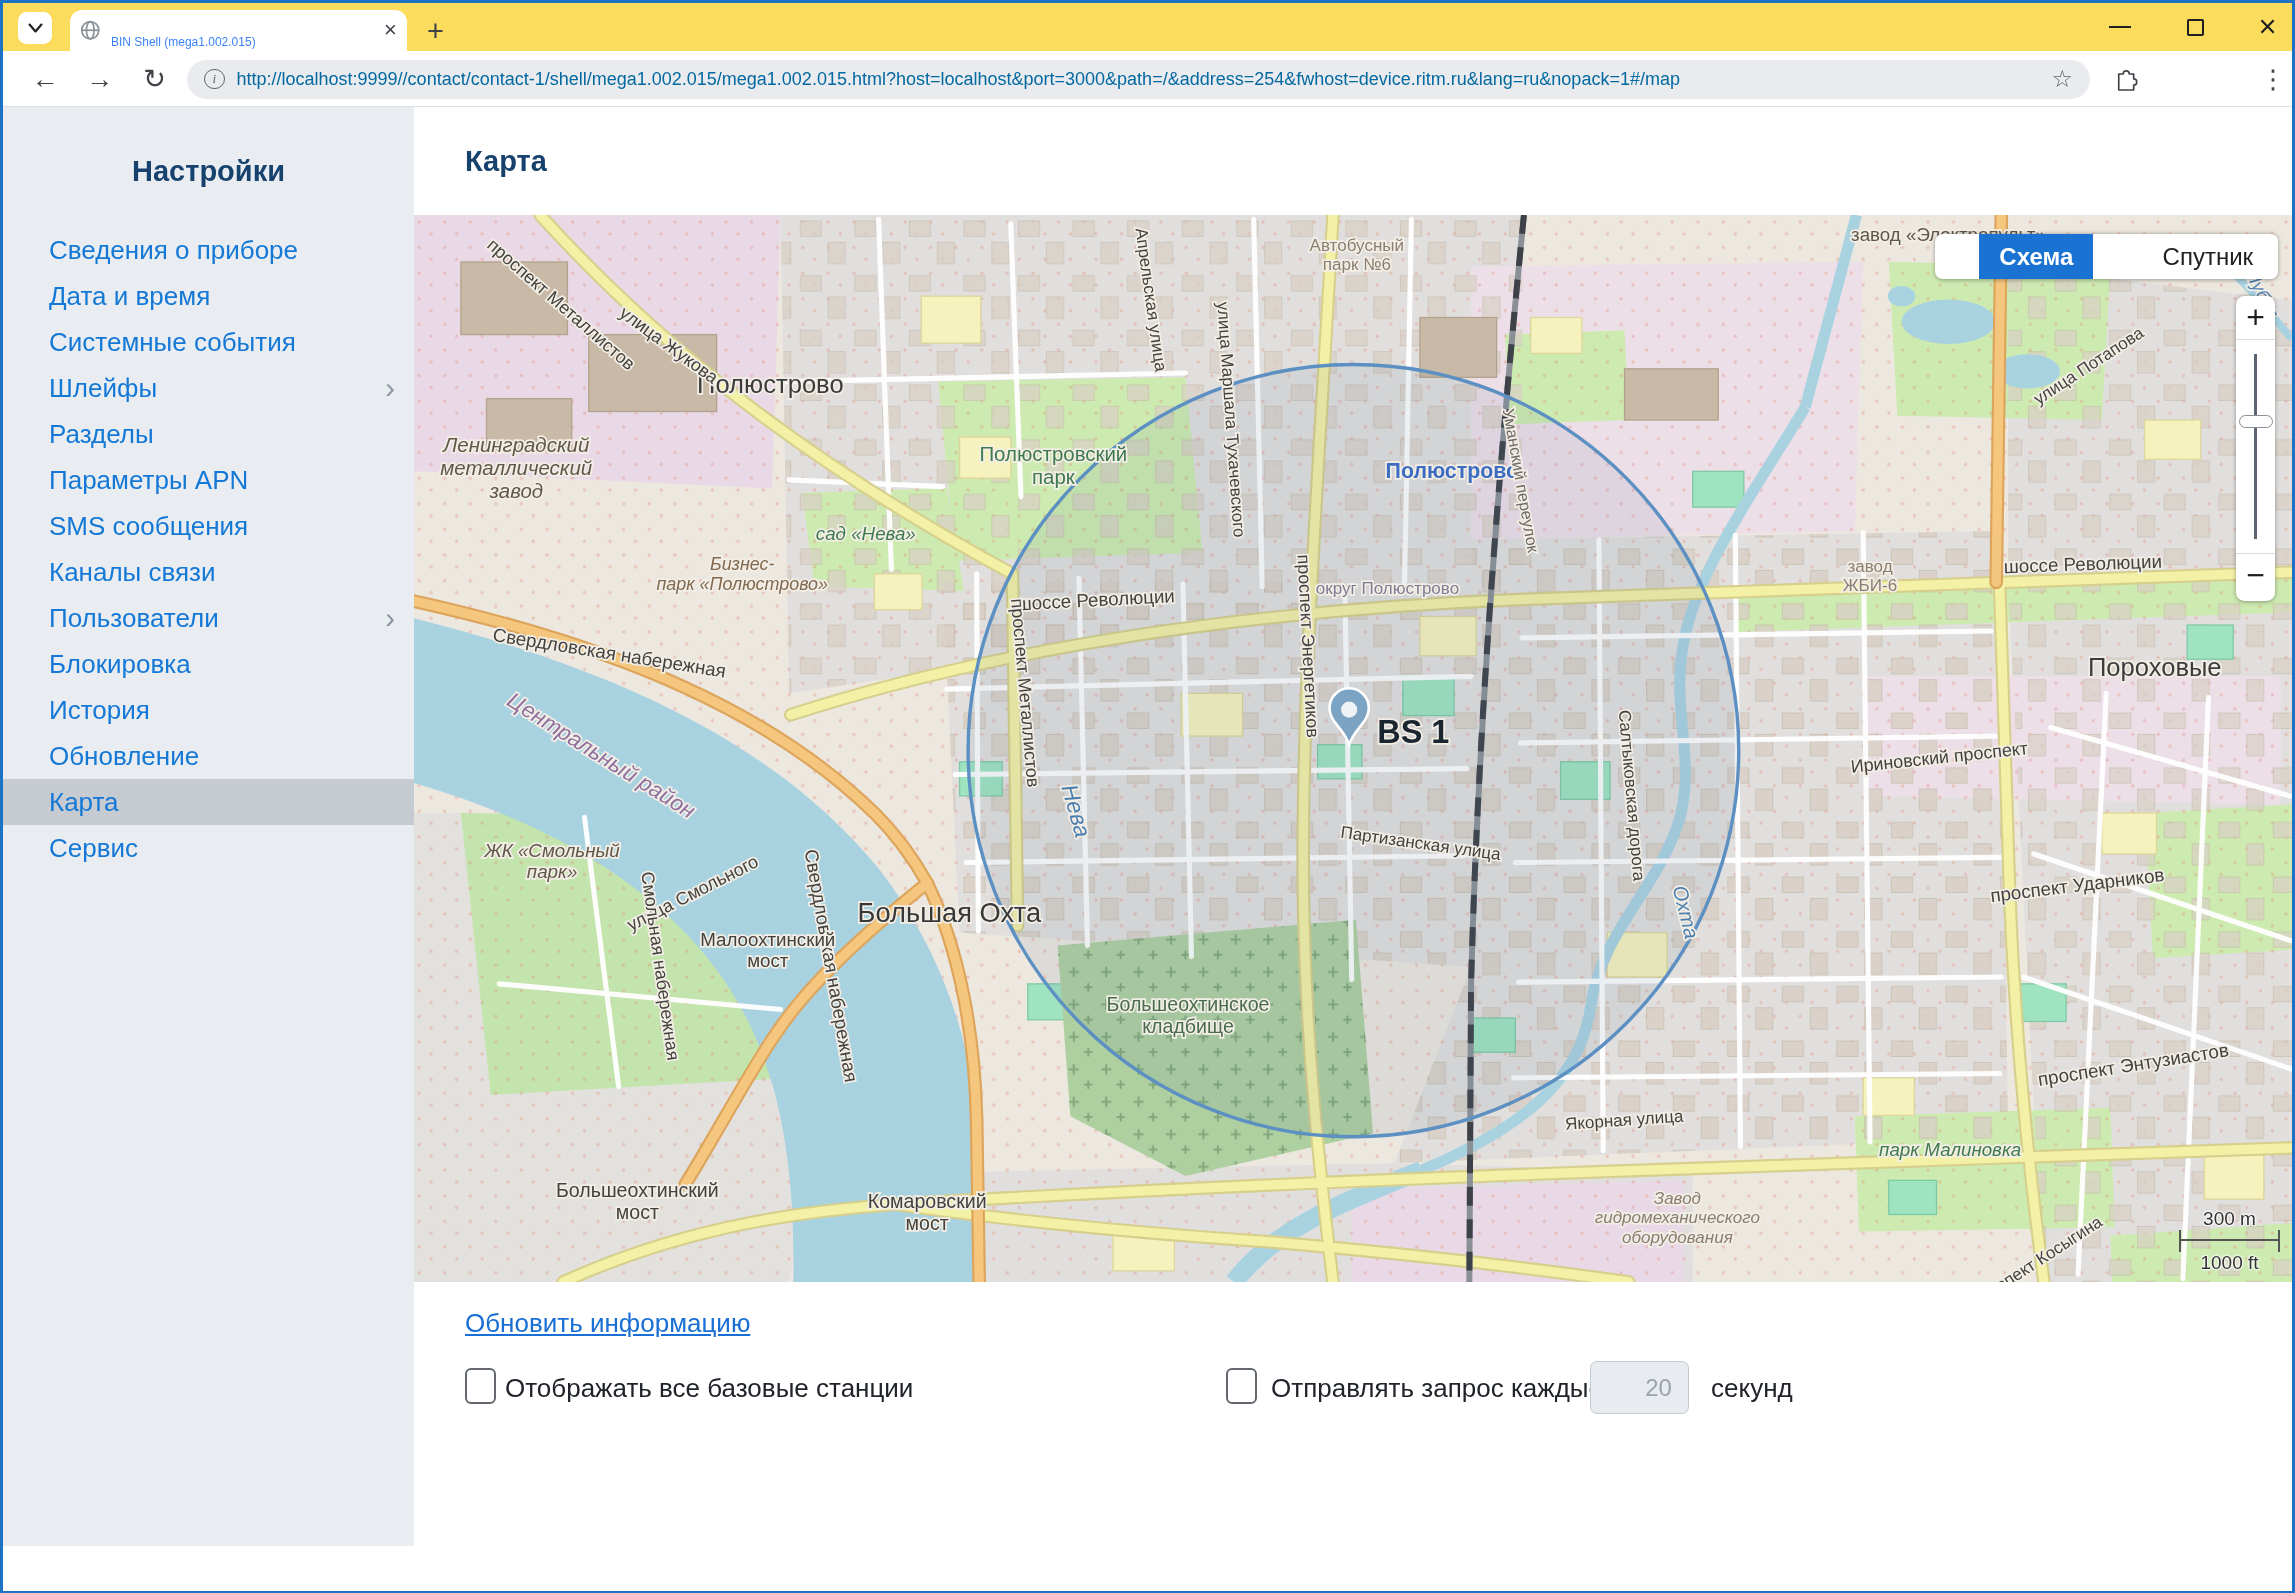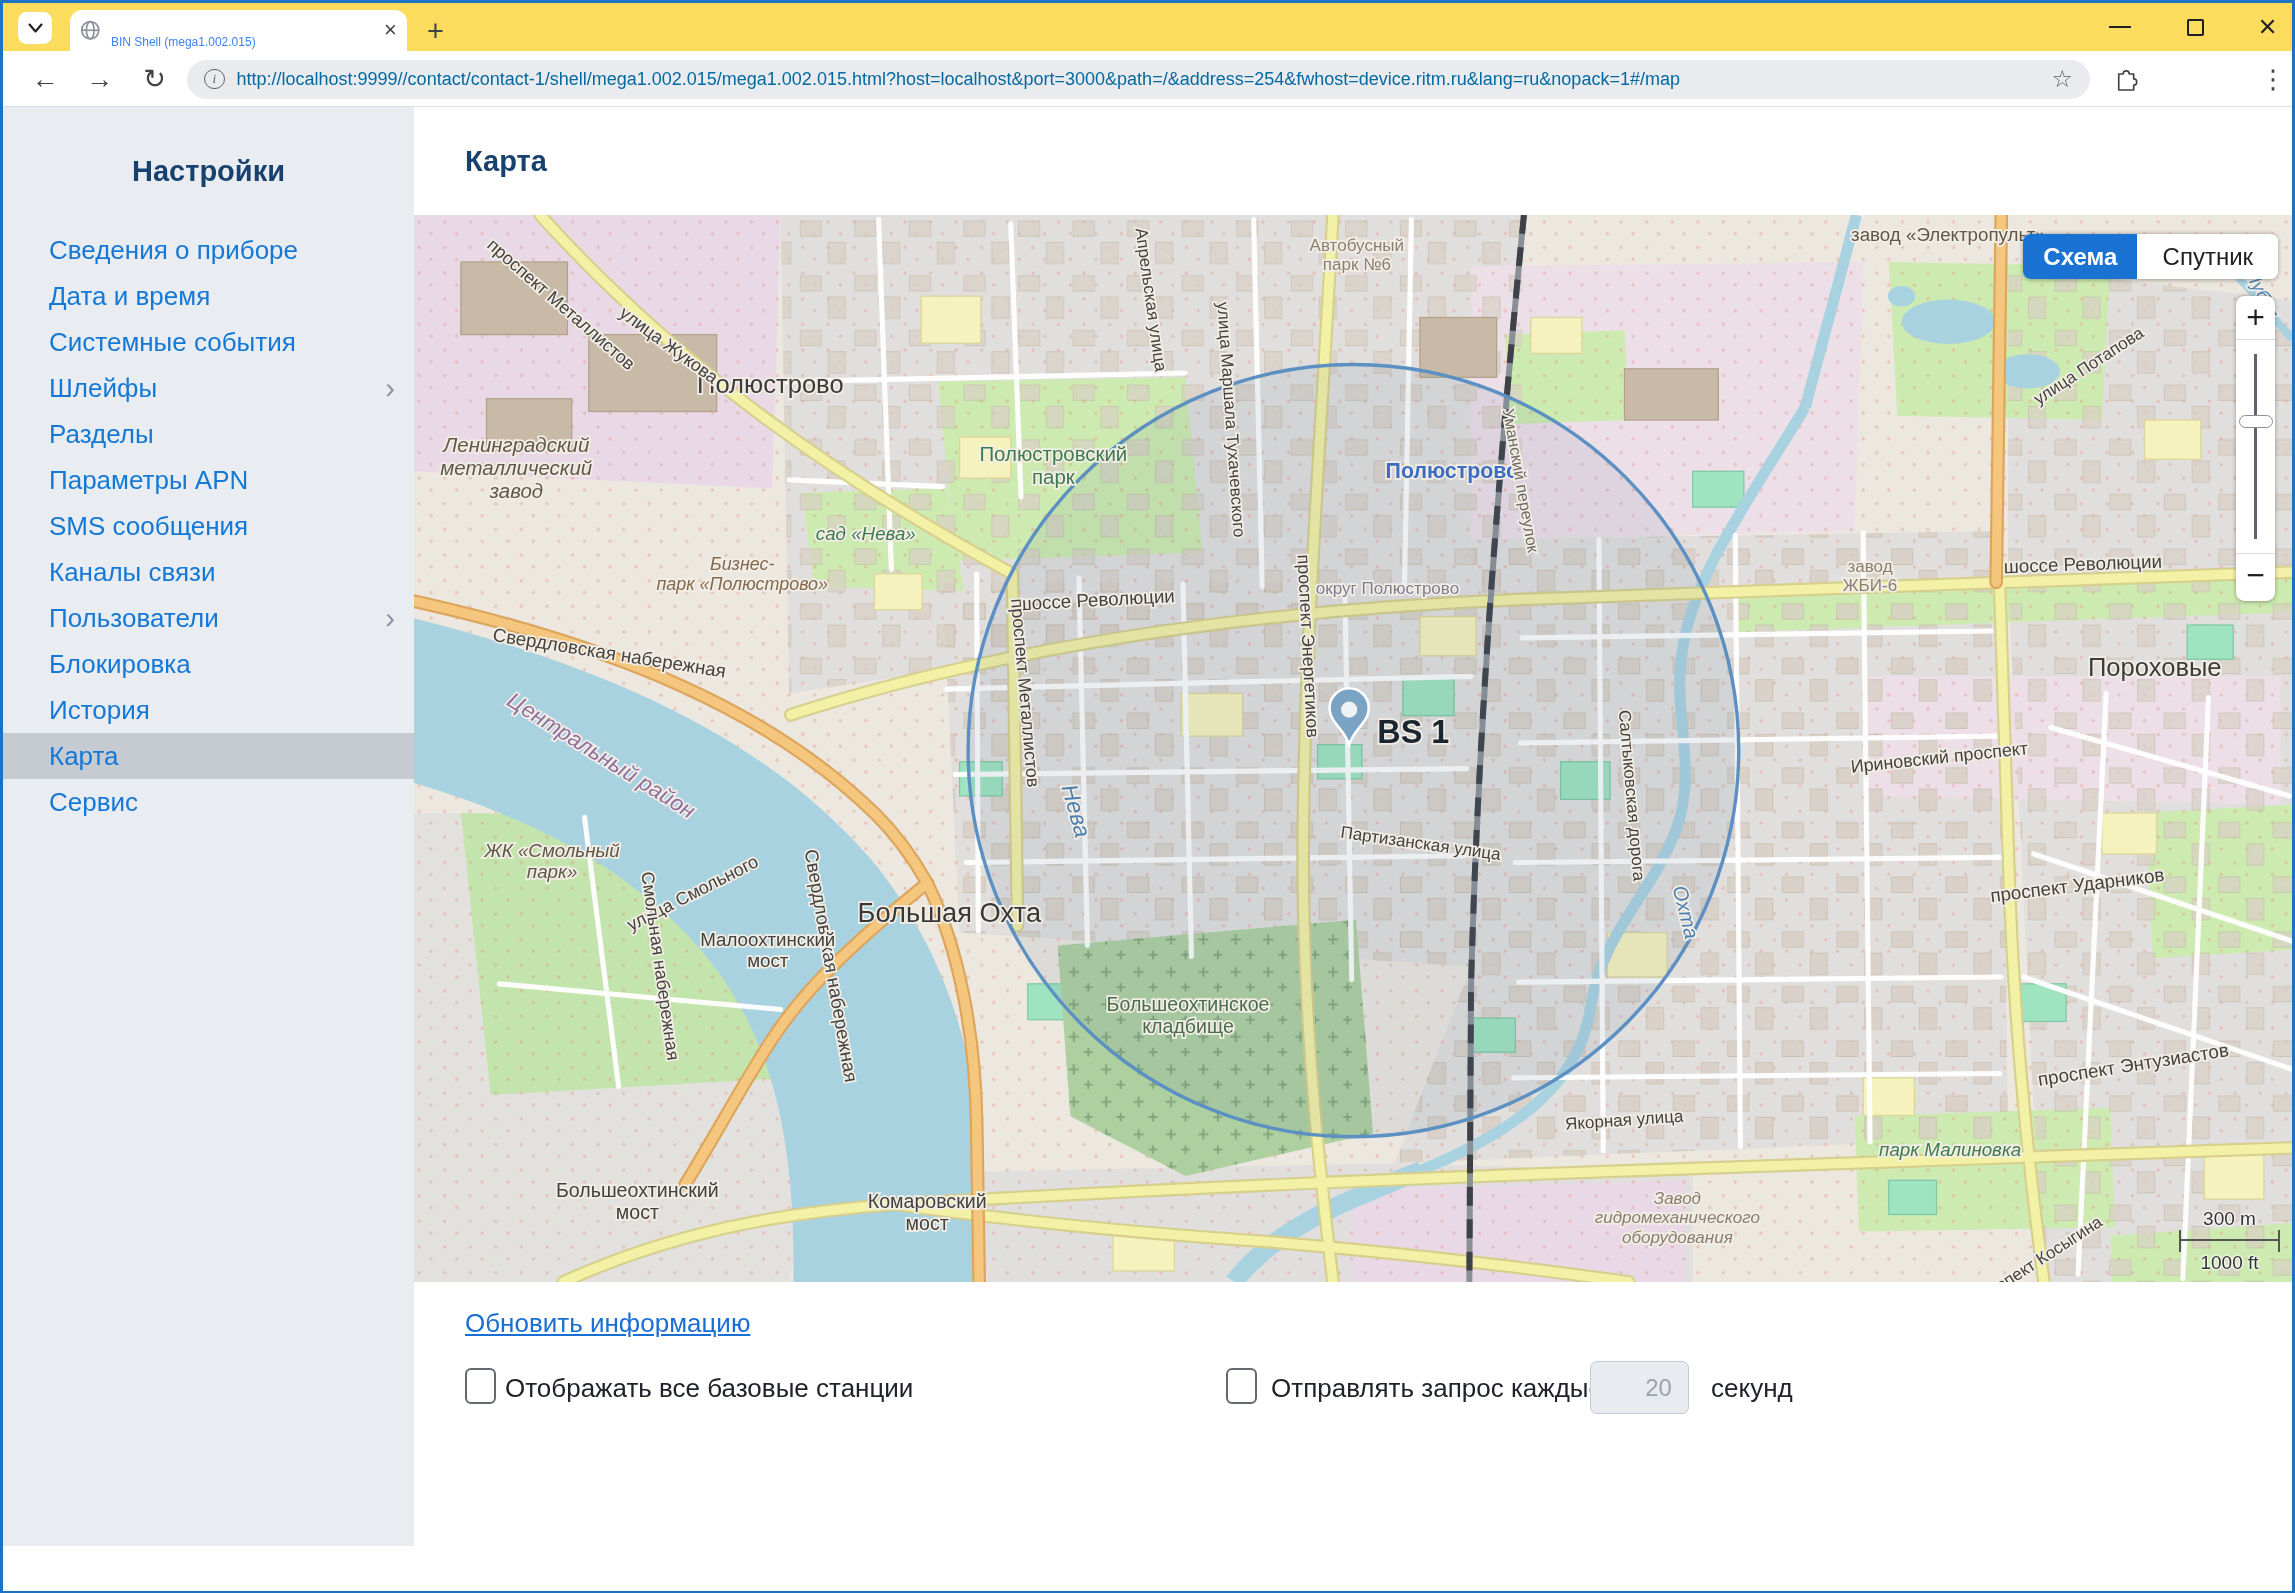--- a/index.html
+++ b/index.html
@@ -51,21 +51,21 @@
 
   .main{ position:absolute; left:411px; top:104px; right:0; bottom:45px; background:#fff; }
   .page-title{ position:absolute; left:51px; top:38px; font-size:29px; font-weight:bold; color:#17426e; }
 
   .mapwrap{ position:absolute; left:0; top:108px; width:1878px; height:1067px; background:#ece7df;
             overflow:hidden; cursor:grab; }
   .mapwrap svg{ display:block; width:100%; height:100%; }
 
   .layer-toggle{ position:absolute; right:13.7px; top:19px; display:flex; border-radius:7.7px;
                  box-shadow:0 0.9px 4.3px rgba(0,0,0,.35); overflow:hidden; background:#fff; }
-  .seg{ height:45px; line-height:45px; text-align:center; font-size:24px; }
+  .seg{ height:45px; line-height:45px; text-align:center; font-size:24px;margin-left:44px; }
   .seg.active{ width:114px; background:#1a73d2; color:#fff; font-weight:bold;}
   .seg.idle{ width:141px; background:#fff; color:#202124; }
 
   .zoomctl{ position:absolute; right:17px; top:81px; width:39px; height:305px; background:#fff;
             border-radius:8.5px; box-shadow:0 0.9px 4.3px rgba(0,0,0,.35); }
   .z-btn{ height:44px; display:flex; align-items:center; justify-content:center;
           font-size:32px; color:#1f1f1f; }
   .z-plus{ border-bottom:1.7px solid #dcdcdc;} .z-minus{ border-top:1.7px solid #dcdcdc;}
   .z-slider{ position:relative; height:213px; }
   .z-track{ position:absolute; left:50%; top:13.7px; bottom:13.7px; width:3.4px; margin-left:-1.7px; background:#5b6470;}
@@ -151,20 +151,21 @@
         <div class="nav-item"><span>Дата и время</span></div>
         <div class="nav-item"><span>Системные события</span></div>
         <div class="nav-item"><span>Шлейфы</span><span class="chev">›</span></div>
         <div class="nav-item"><span>Разделы</span></div>
         <div class="nav-item"><span>Параметры APN</span></div>
         <div class="nav-item"><span>SMS сообщения</span></div>
         <div class="nav-item"><span>Каналы связи</span></div>
         <div class="nav-item"><span>Пользователи</span><span class="chev">›</span></div>
         <div class="nav-item"><span>Блокировка</span></div>
         <div class="nav-item"><span>История</span></div>
+        <div class="nav-item"><span>Обновление</span></div>
         <div class="nav-item selected"><span>Карта</span></div>
         <div class="nav-item"><span>Сервис</span></div>
       </div>
   </div>
 
   <div class="main">
     <div class="page-title">Карта</div>
 
     <div class="mapwrap">
       <svg viewBox="0 0 2203 1249" preserveAspectRatio="none">

